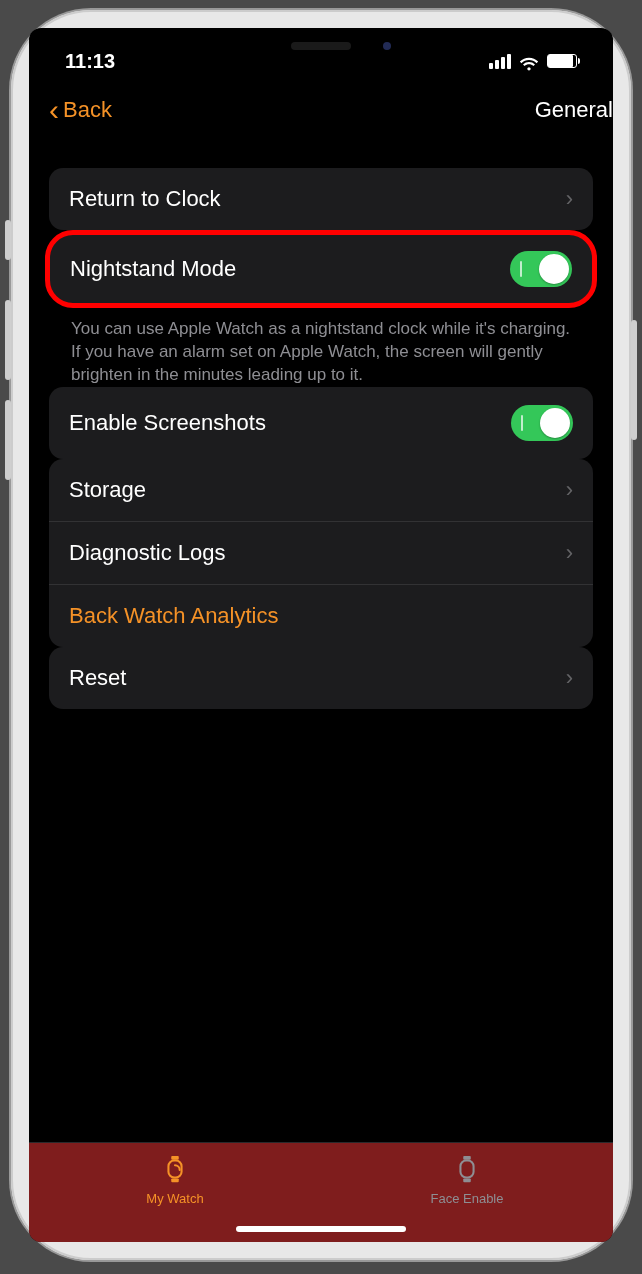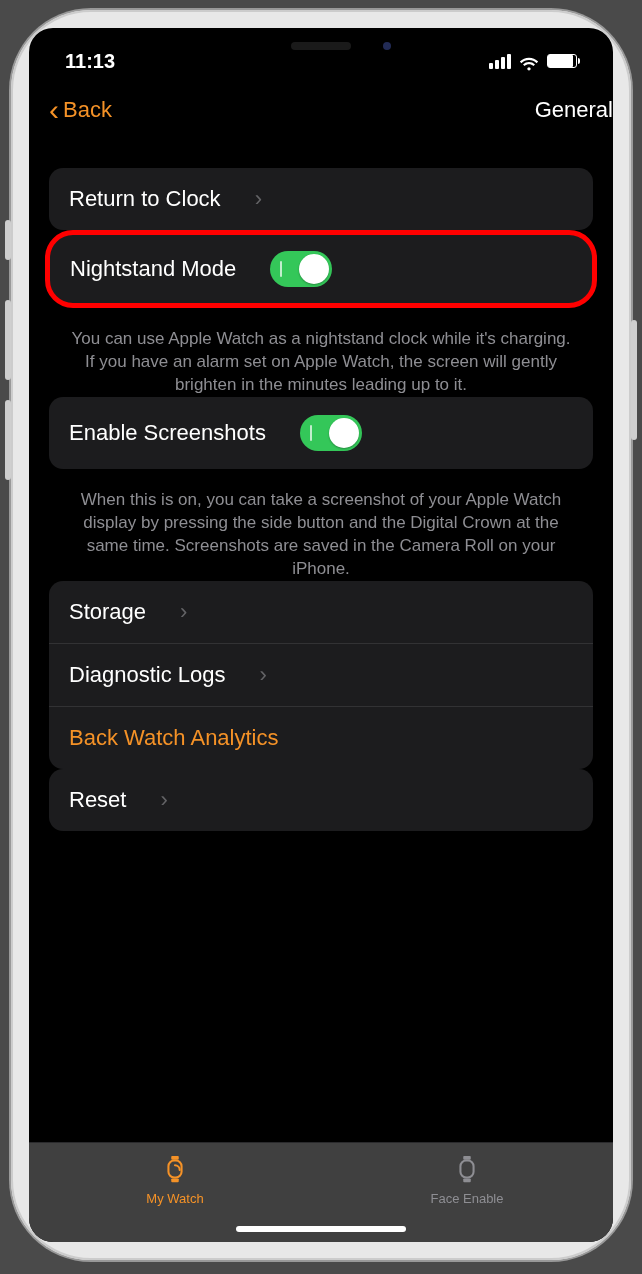--- a/index.html
+++ b/index.html
@@ -26,21 +26,21 @@
   }
   .side-btn.left1 { left: -6px; top: 210px; width: 6px; height: 40px; }
   .side-btn.left2 { left: -6px; top: 290px; width: 6px; height: 80px; }
   .side-btn.left3 { left: -6px; top: 390px; width: 6px; height: 80px; }
   .side-btn.right1 { right: -6px; top: 310px; width: 6px; height: 120px; }
 
   .screen {
     width: 100%;
     height: 100%;
     background: #000;
-    border-radius: 24px;
+    border-radius: 12px;
     overflow: hidden;
     position: relative;
     display: flex;
     flex-direction: column;
   }
   .notch {
     position: absolute;
     top: 0;
     left: 50%;
     transform: translateX(-50%);
@@ -103,60 +103,59 @@
   .back-btn { display:flex; align-items:center; color:#f59227; font-size:22px; gap:4px; }
   .back-chevron { font-size:30px; line-height:1; font-weight:300; }
   .title { position:absolute; left:0; right:0; text-align:right; color:#fff; font-size:22px; font-weight:400; pointer-events:none;}
 
   .content { flex:1; overflow:hidden; padding: 10px 20px 0; }
 
   .group { background:#1c1c1e; border-radius:14px; overflow:hidden; }
   .group.first { margin-top: 20px; }
 
   .row {
-    display:flex; align-items:center; justify-content:flex-start;
+    display:flex; align-items:center; justify-content:space-between;
     padding: 18px 20px;
     color:#fff; font-size:22px;
     border-top:1px solid #323234;
     gap:34px;
   }
   .row:first-child { border-top:none; }
   .row .chev { color:#636366; font-size:22px; }
   .row.accent { color:#f59227; }
 
   .toggle {
     width:62px; height:36px; background:#34c759; border-radius:18px; position:relative;
   }
   .toggle .knob {
     position:absolute; right:3px; top:3px; width:30px; height:30px; background:#fff; border-radius:50%;
     box-shadow:0 1px 2px rgba(0,0,0,.3);
   }
   .toggle .tick { position:absolute; left:10px; top:10px; width:2px; height:16px; background:rgba(255,255,255,.7); border-radius:1px;}
 
   .footnote {
     color:#8e8e93; font-size:17px; line-height:1.35;
-    padding: 20px 22px 0;
-    text-align: center;
+    padding: 10px 22px 0;
   }
 
   .highlight {
     border: 5px solid #ff0000;
     border-radius: 28px;
     margin-left:-4px; margin-right:-4px;
   }
   .highlight .row { padding:16px 20px; }
 
   .tab-bar {
     height:100px;
     border-top:1px solid #2a2a2c;
     display:flex;
     justify-content:space-around;
     align-items:flex-start;
     padding-top:10px;
-    background:#404040;
+    background:#7f1d1d;
   }
   .tab { display:flex; flex-direction:column; align-items:center; gap:6px; color:#8e8e93; font-size:13px; width:130px;}
   .tab.active { color:#f59227; }
   .tab .ticon { width:32px; height:32px; display:flex; align-items:center; justify-content:center; }
 
   .home-indicator {
     position:absolute; bottom:10px; left:50%; transform:translateX(-50%);
     width:170px; height:6px; background:#fff; border-radius:3px;
   }
 </style>
@@ -222,21 +221,20 @@
 
       <div class="group">
         <div class="row">
           <span>Enable Screenshots</span>
           <span class="toggle">
             <span class="tick"></span>
               <span class="knob"></span>
           </span>
         </div>
       </div>
-      <div class="footnote">When this is on, you can take a screenshot of your Apple Watch display by pressing the side button and the Digital Crown at the same time. Screenshots are saved in the Camera Roll on your iPhone.</div>
 
       <div class="group">
         <div class="row">
           <span>Storage</span>
           <span class="chev">›</span>
         </div>
         <div class="row">
           <span>Diagnostic Logs</span>
           <span class="chev">›</span>
         </div>

